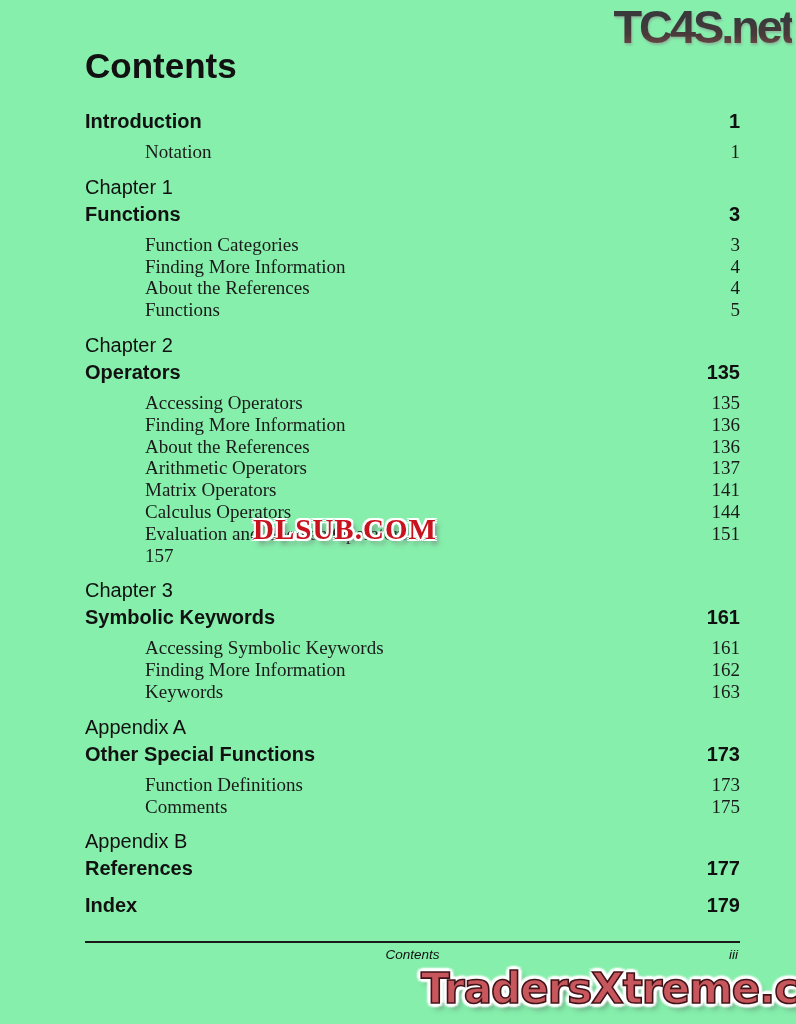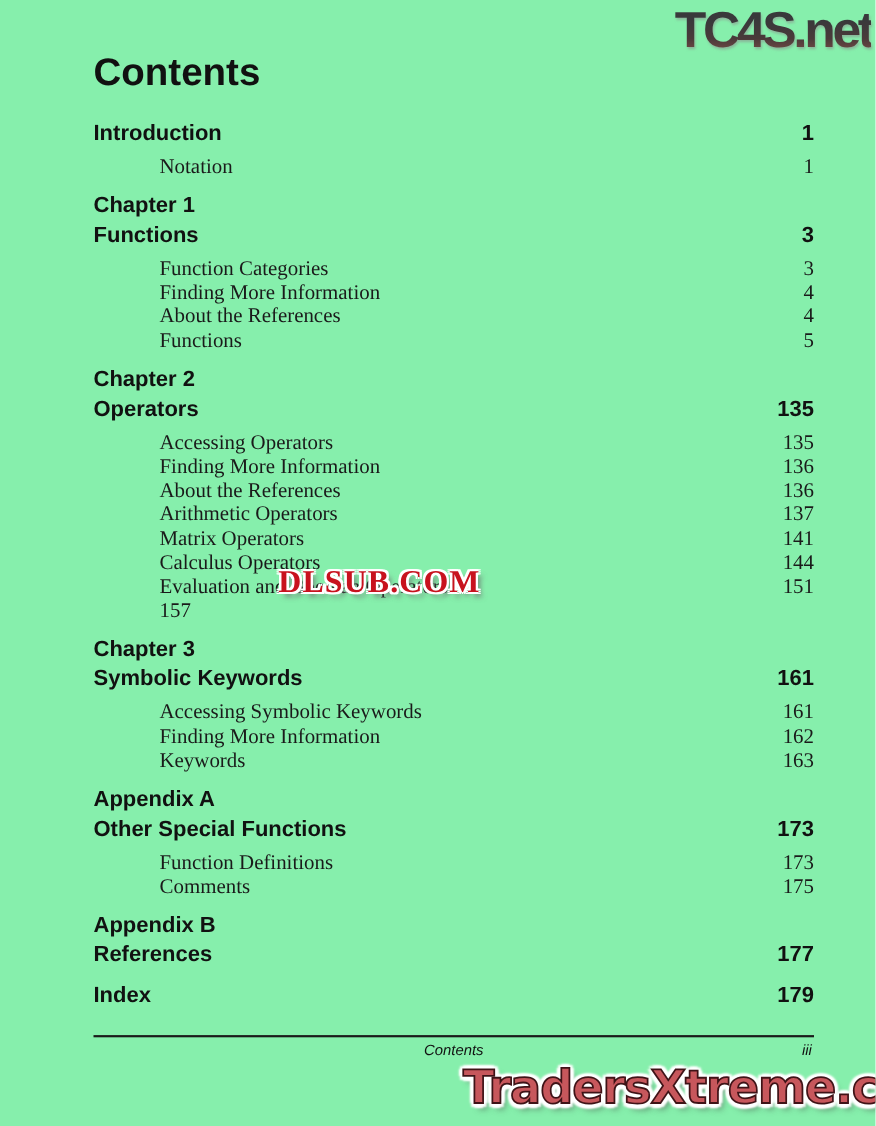--- a/index.html
+++ b/index.html
@@ -43,21 +43,21 @@
   .doc-title{
     margin:0 0 22px 0;
     font-size:35px;line-height:40px;
     font-weight:bold;
     letter-spacing:0px;
   }
   .toc-section{margin-top:11px;}
   .toc-section.first{margin-top:0;}
   .toc-section.index-sec{margin-top:10px;}
   .h-line1{
-    font-size:20px;line-height:27px;font-weight:bold;
+    font-size:20px;line-height:27px;font-weight:normal;
   }
   .h-row{
     display:flex;justify-content:space-between;align-items:baseline;
     font-size:20px;line-height:27px;font-weight:bold;
   }
   .entries{margin-top:6px;}
   .entry-row{
     display:flex;justify-content:space-between;align-items:baseline;
     padding-left:60px;
     font-family:"Liberation Serif",serif;

